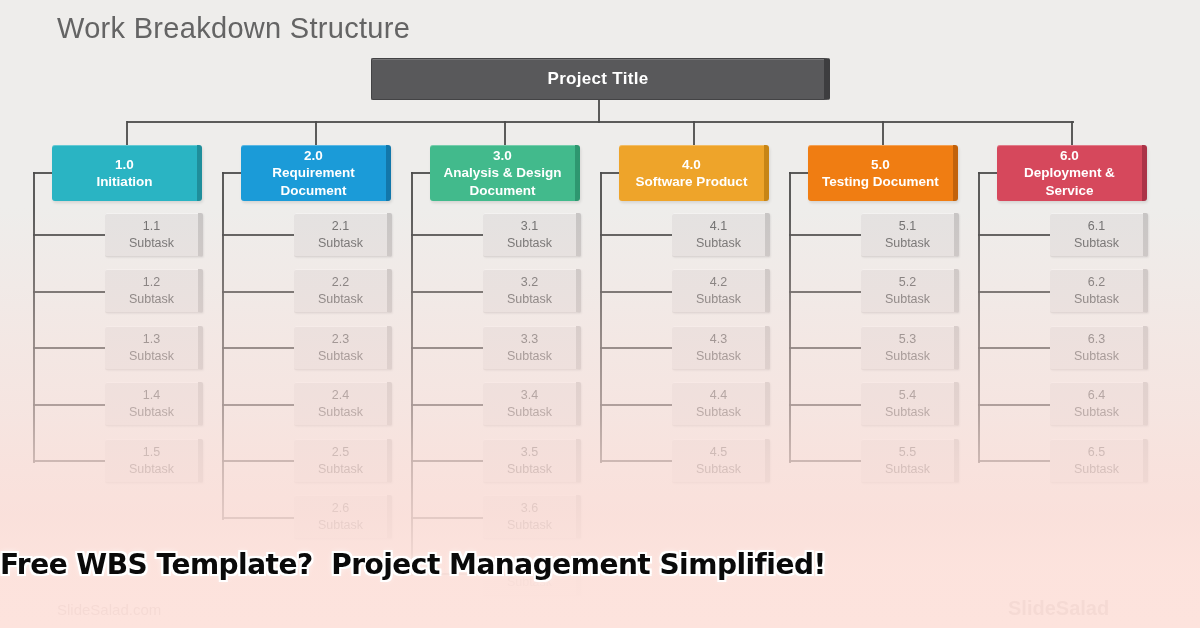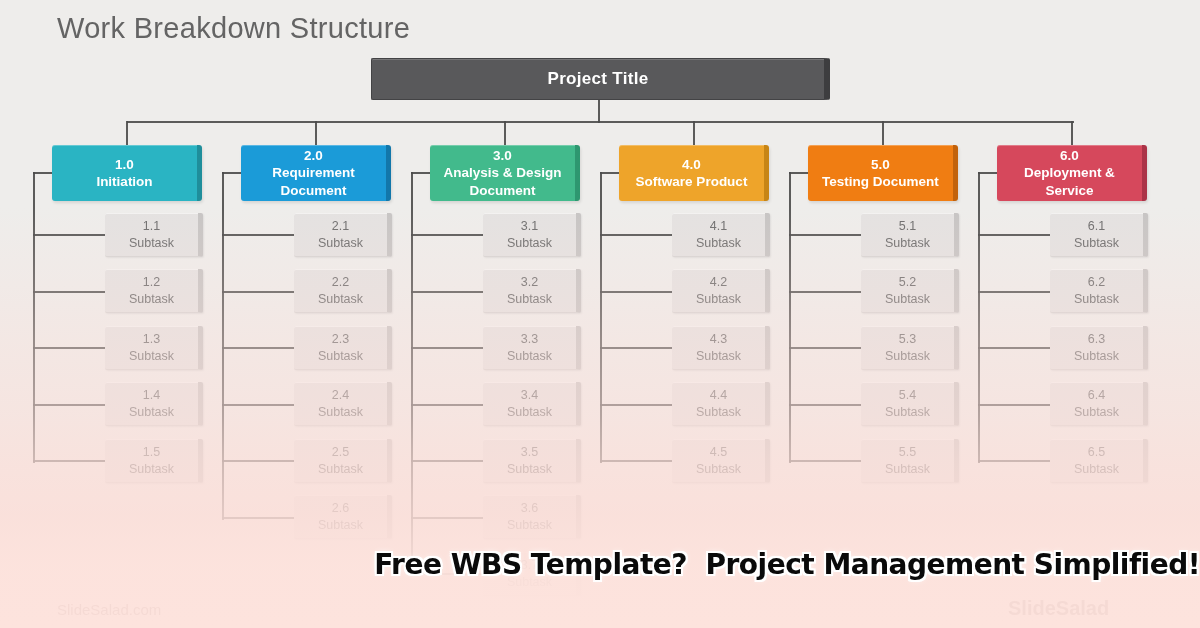--- a/index.html
+++ b/index.html
@@ -59,21 +59,21 @@
       rgba(252,222,216,.20) 45%,
       rgba(252,222,216,.40) 56%,
       rgba(252,222,216,.55) 66%,
       rgba(252,222,216,.70) 73%,
       rgba(252,222,216,.84) 82%,
       rgba(253,226,220,.95) 90%,
       rgba(253,227,221,1) 100%);
   }
   .headline{
     position:absolute;left:0;top:548px;width:1200px;
-    text-align:right;z-index:6;
+    text-align:left;z-index:6;
     font-family:"DejaVu Sans", sans-serif;
     font-size:28px;font-weight:700;color:#0a0a0a;
     letter-spacing:-0.5px;white-space:pre;
     text-shadow:-2px -2px 0 #fff,2px -2px 0 #fff,-2px 2px 0 #fff,2px 2px 0 #fff,
                 0 -2px 0 #fff,0 2px 0 #fff,-2px 0 0 #fff,2px 0 0 #fff,0 0 7px #fff;
   }
   .wm{position:absolute;z-index:6;color:#7a4a45;opacity:.055;}
   .wm-left{left:57px;top:601px;font-size:15px;}
   .wm-right{left:1008px;top:597px;font-size:20px;font-weight:700;}
 </style>

